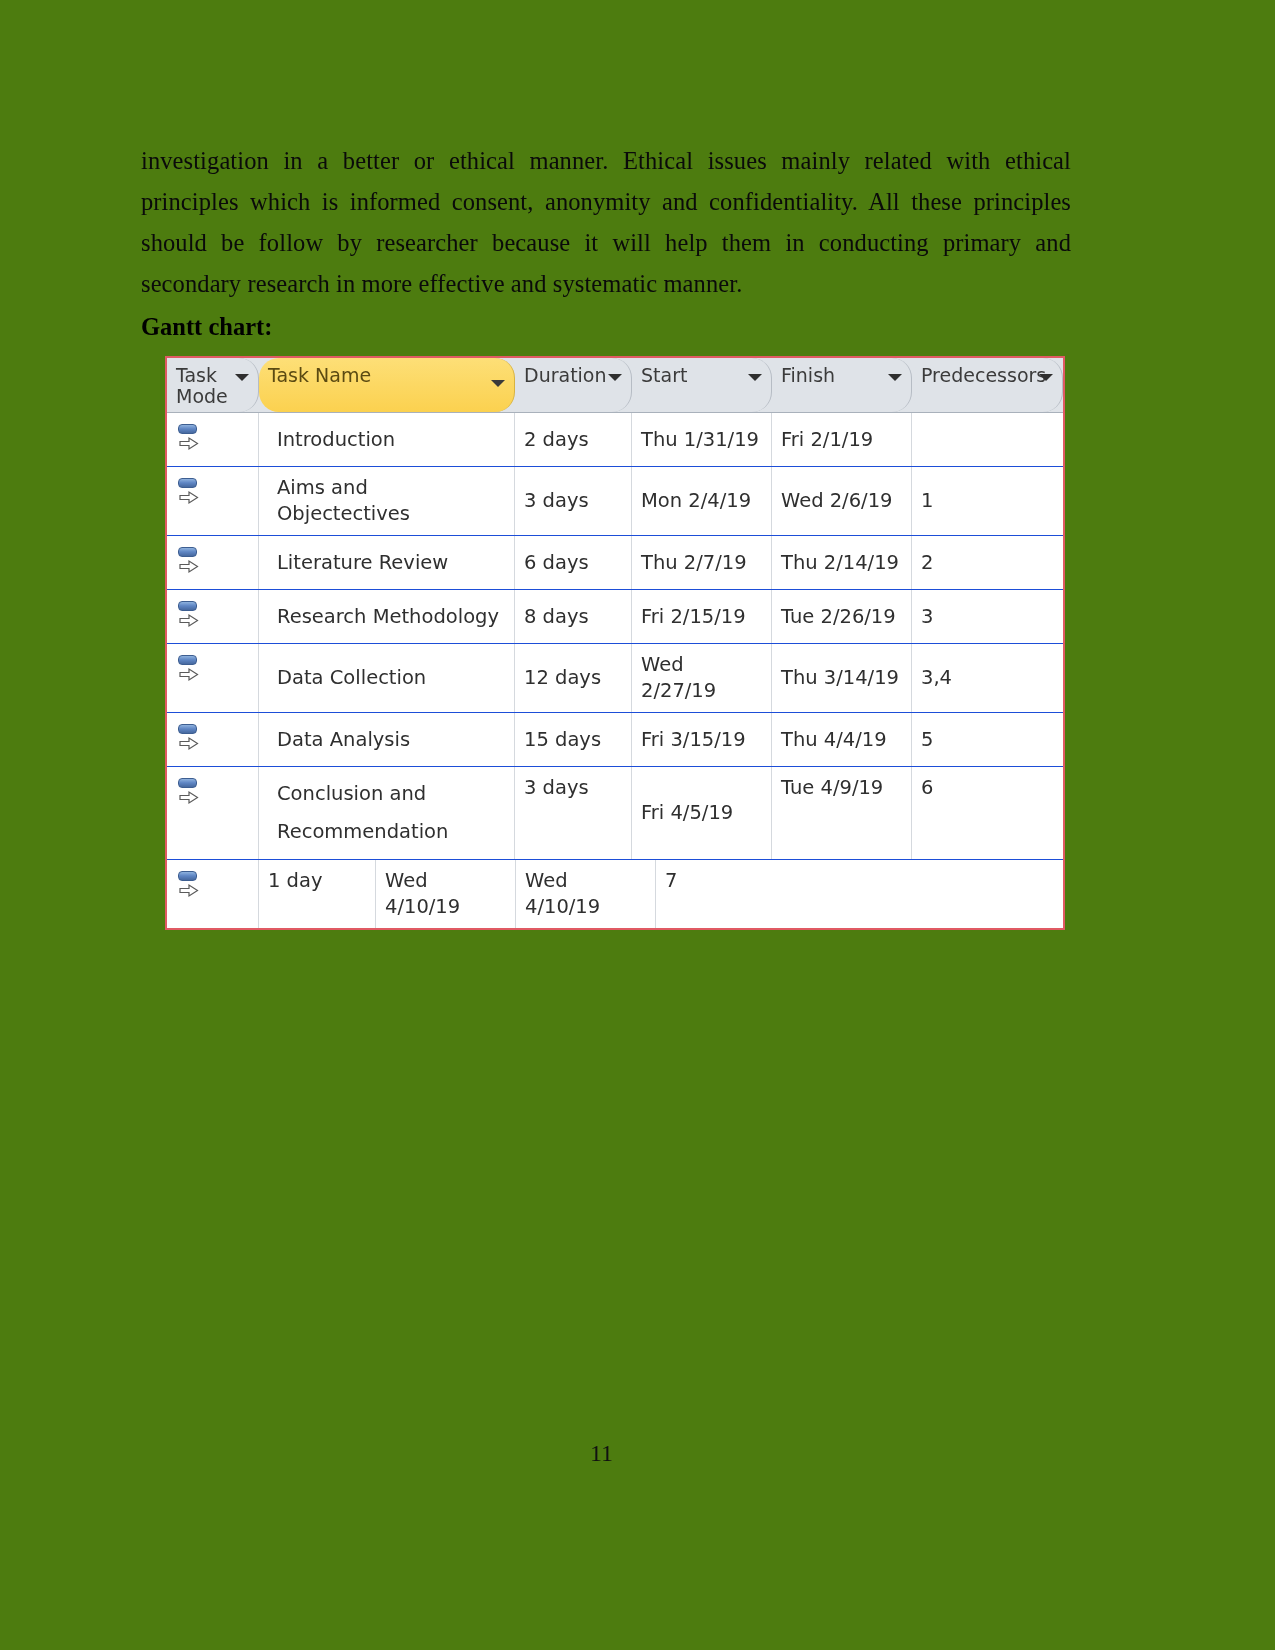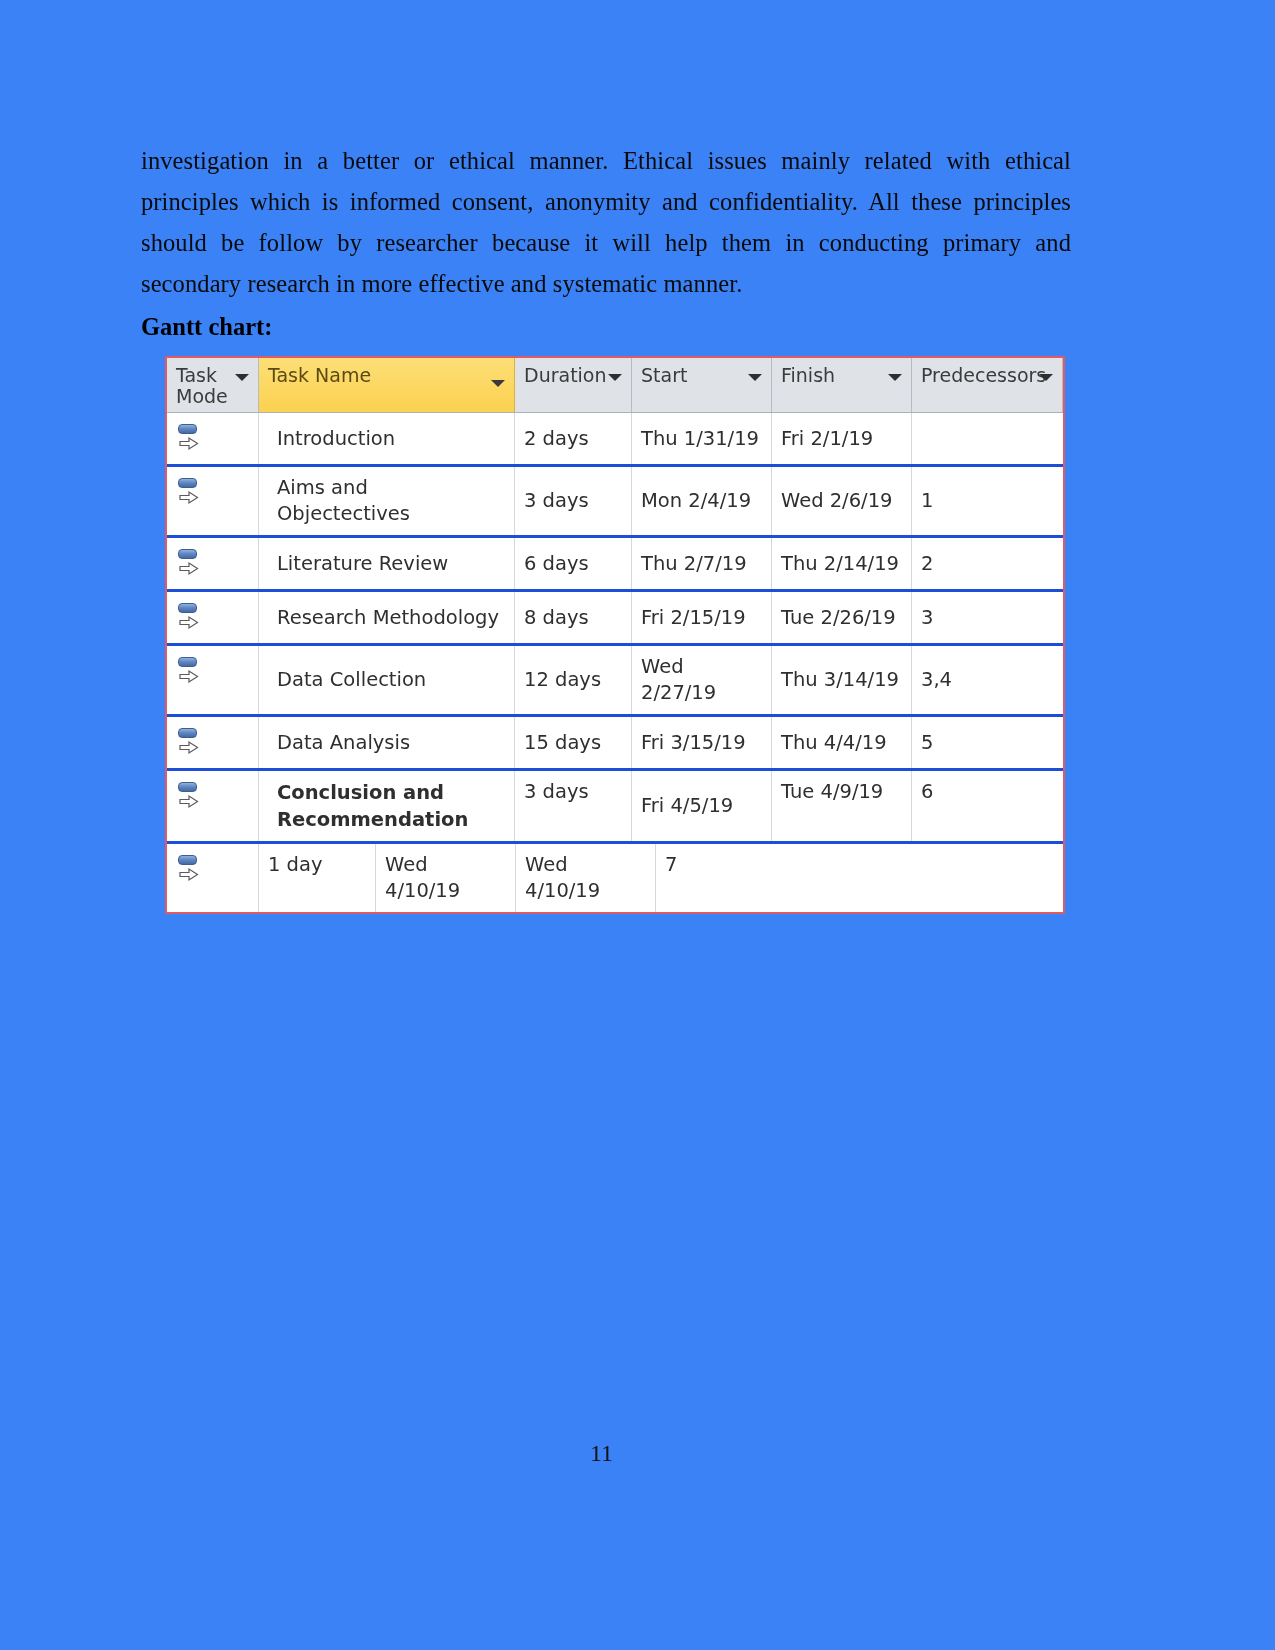--- a/index.html
+++ b/index.html
@@ -13,21 +13,21 @@
     position: relative;
     font-family: "Liberation Serif", serif;
     overflow: hidden;
   }
 
   .page {
     position: absolute;
     top: 0; left: 0;
     width: 1275px;
     height: 1650px;
-    background: #3b82f6;
+    background: #4d7c0f;
   }
 
   .content {
     position: absolute;
     left: 141px;
     top: 140px;
     width: 930px;
   }
 
   .body-paragraph {
@@ -93,20 +93,21 @@
   
   .msp-header .msp-cell {
     background: #dfe3e8;
     color: #3b3b3b;
     font-size: 19px;
     line-height: 21px;
     padding-top: 7px;
     padding-bottom: 5px;
     min-height: 49px;
     border-right: 1px solid #b6bcc4;
+    border-radius: 20px;
   }
   .msp-header .msp-cell.hl-taskname {
     background: #fcd964;
     background: linear-gradient(180deg,#fddf77 0%, #fbd14f 100%);
     color: #5b4a12;
     border-right: 1px solid #d8b33f;
   }
 
   .hdr-label {
     display: block;
@@ -128,21 +129,21 @@
   
   .c-mode     { width: 92px; flex: 0 0 92px; }
   .c-name     { width: 256px; flex: 0 0 256px; }
   .c-duration { width: 117px; flex: 0 0 117px; }
   .c-start    { width: 140px; flex: 0 0 140px; }
   .c-finish   { width: 140px; flex: 0 0 140px; }
   .c-pred     { width: 151px; flex: 0 0 151px; }
 
   
   .msp-body .msp-row {
-    border-bottom: 3px solid #1d4ed8;
+    border-bottom: 1px solid #1d4ed8;
     min-height: 54px;
     background: #ffffff;
   }
   .msp-body .msp-row:last-child { border-bottom: none; }
 
   .msp-body .msp-cell {
     display: flex;
     align-items: center;
     font-size: 19.5px;
     line-height: 26px;
@@ -154,21 +155,21 @@
   .msp-body .msp-cell.c-mode {
     border-right: 1px solid #d5d9de;
     justify-content: flex-start;
     padding-left: 10px;
     align-items: flex-start;
   }
   .msp-body .msp-cell.c-name { padding-left: 18px; }
   .msp-body .msp-cell.c-pred { border-right: none; }
 
   .cell-text { display: block; }
-  .two-line { line-height: 27px; font-weight: bold; }
+  .two-line { line-height: 38px; }
 
   
   .mode-icon {
     width: 24px;
     height: 30px;
     position: relative;
     display: inline-block;
     margin-top: 2px;
   }
   .mode-icon .bar {

